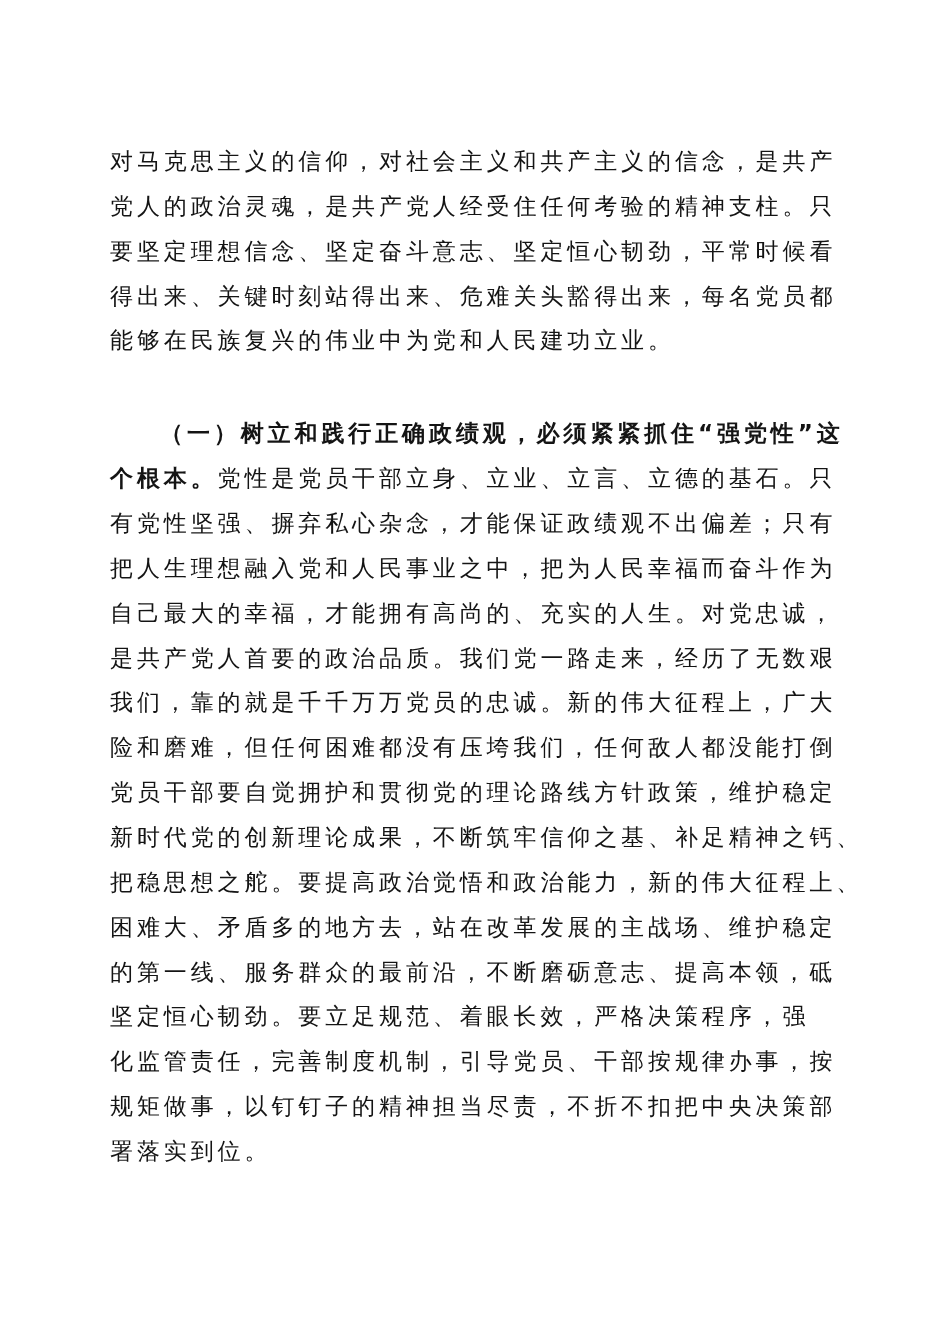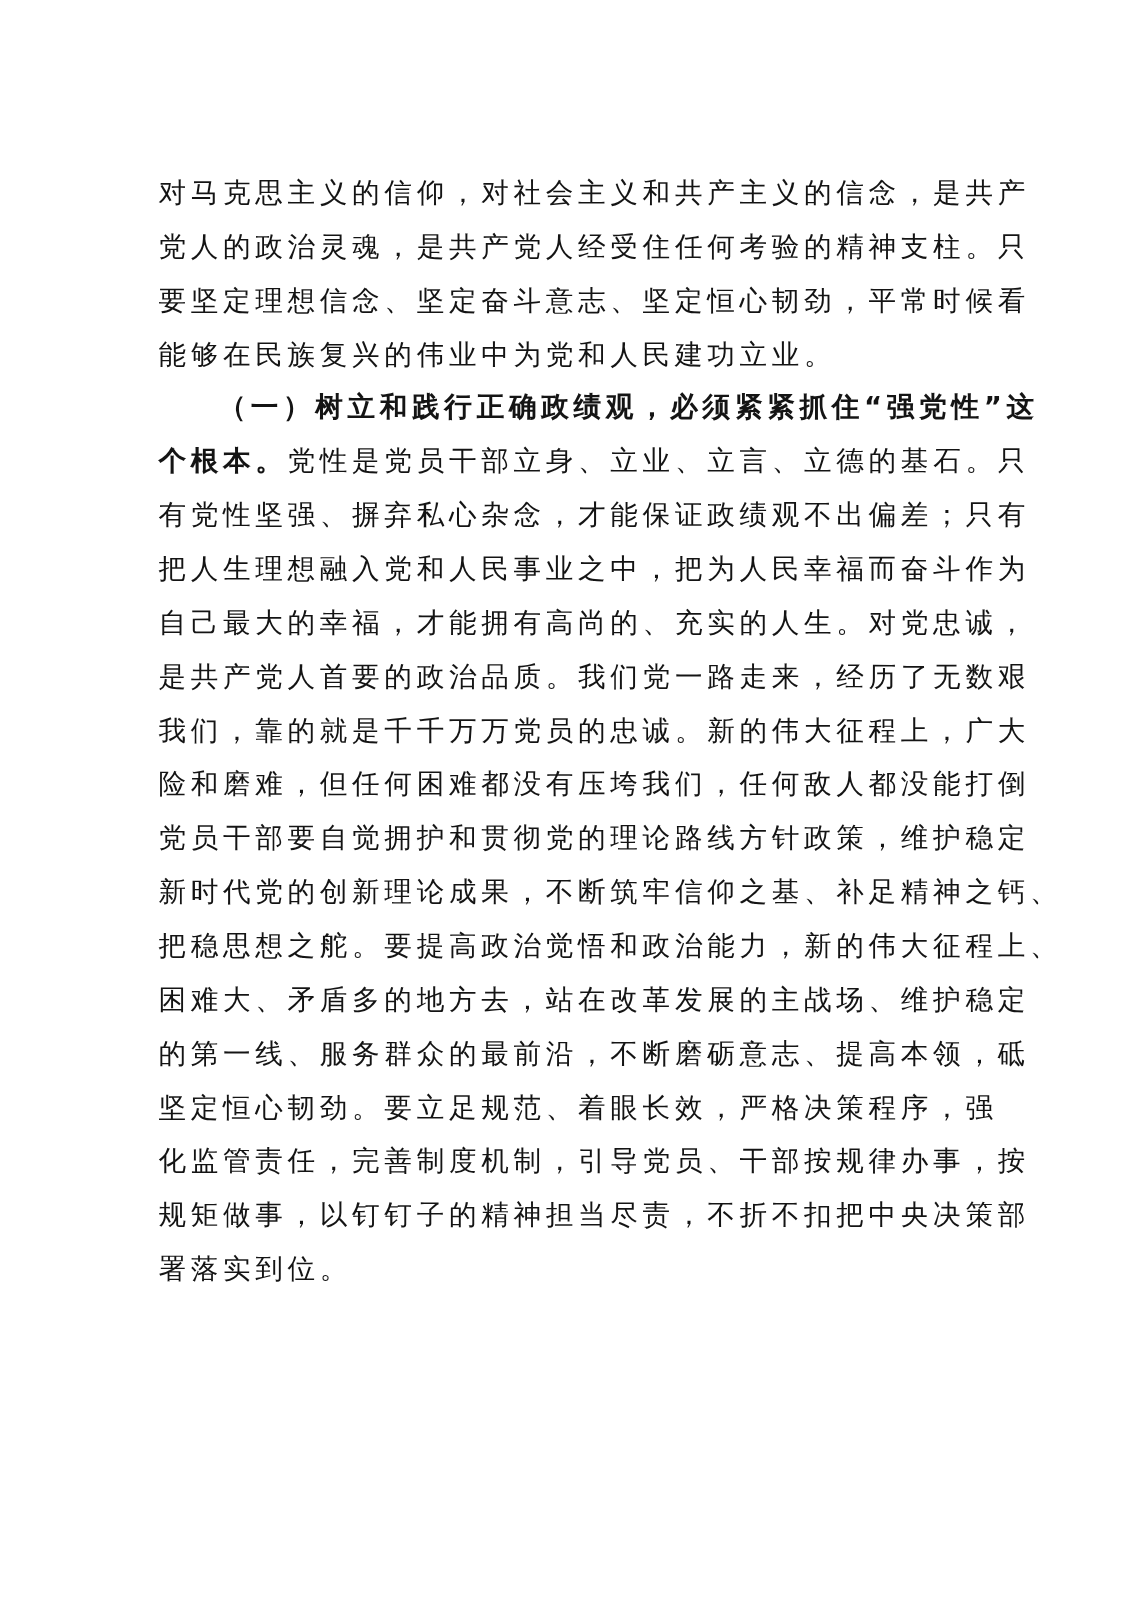--- a/index.html
+++ b/index.html
@@ -18,49 +18,51 @@
     .page {
       position: absolute;
       left: 0;
       top: 0;
       width: 950px;
       height: 1344px;
       background: #ffffff;
     }
     .text-block {
       position: absolute;
-      left: 132px;
+      left: 110px;
       top: 143px;
       width: 720px;
     }
     .line {
       display: block;
       height: 44.86px;
       line-height: 36px;
       font-size: 23px;
       letter-spacing: 3.9px;
       white-space: nowrap;
       color: #141414;
     }
     .indent {
       padding-left: 50px;
+      margin-top: 48px;
     }
     .bold {
       font-weight: bold;
     }
   </style>
 </head>
 <body>
 
 <div class="page">
   <div class="text-block">
 
     <span class="line">对马克思主义的信仰，对社会主义和共产主义的信念，是共产</span>
     <span class="line">党人的政治灵魂，是共产党人经受住任何考验的精神支柱。只</span>
     <span class="line">要坚定理想信念、坚定奋斗意志、坚定恒心韧劲，平常时候看</span>
+    <span class="line">得出来、关键时刻站得出来、危难关头豁得出来，每名党员都</span>
     <span class="line">能够在民族复兴的伟业中为党和人民建功立业。</span>
 
     <span class="line indent bold">（一）树立和践行正确政绩观，必须紧紧抓住“强党性”这</span>
     <span class="line"><span class="bold">个根本。</span><span>党性是党员干部立身、立业、立言、立德的基石。只</span></span>
     <span class="line">有党性坚强、摒弃私心杂念，才能保证政绩观不出偏差；只有</span>
     <span class="line">把人生理想融入党和人民事业之中，把为人民幸福而奋斗作为</span>
     <span class="line">自己最大的幸福，才能拥有高尚的、充实的人生。对党忠诚，</span>
     <span class="line">是共产党人首要的政治品质。我们党一路走来，经历了无数艰</span>
     <span class="line">我们，靠的就是千千万万党员的忠诚。新的伟大征程上，广大</span>
     <span class="line">险和磨难，但任何困难都没有压垮我们，任何敌人都没能打倒</span>

